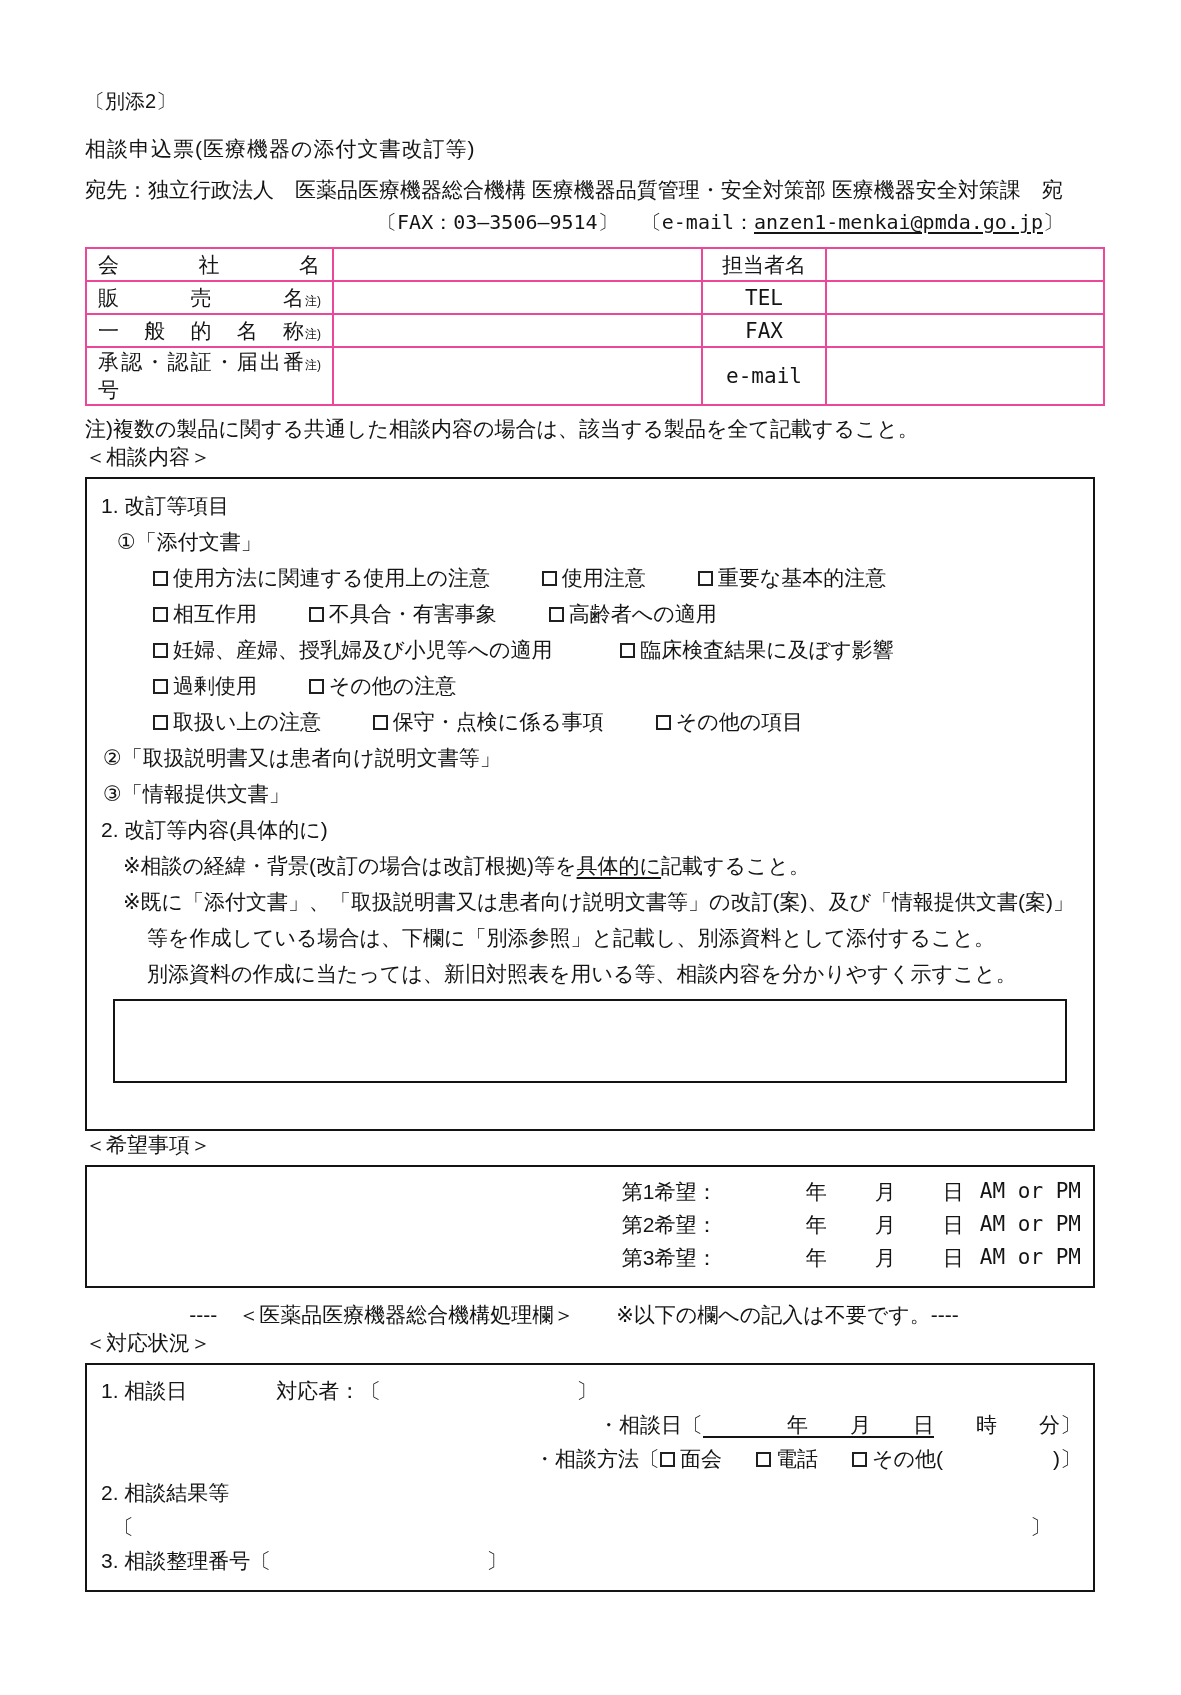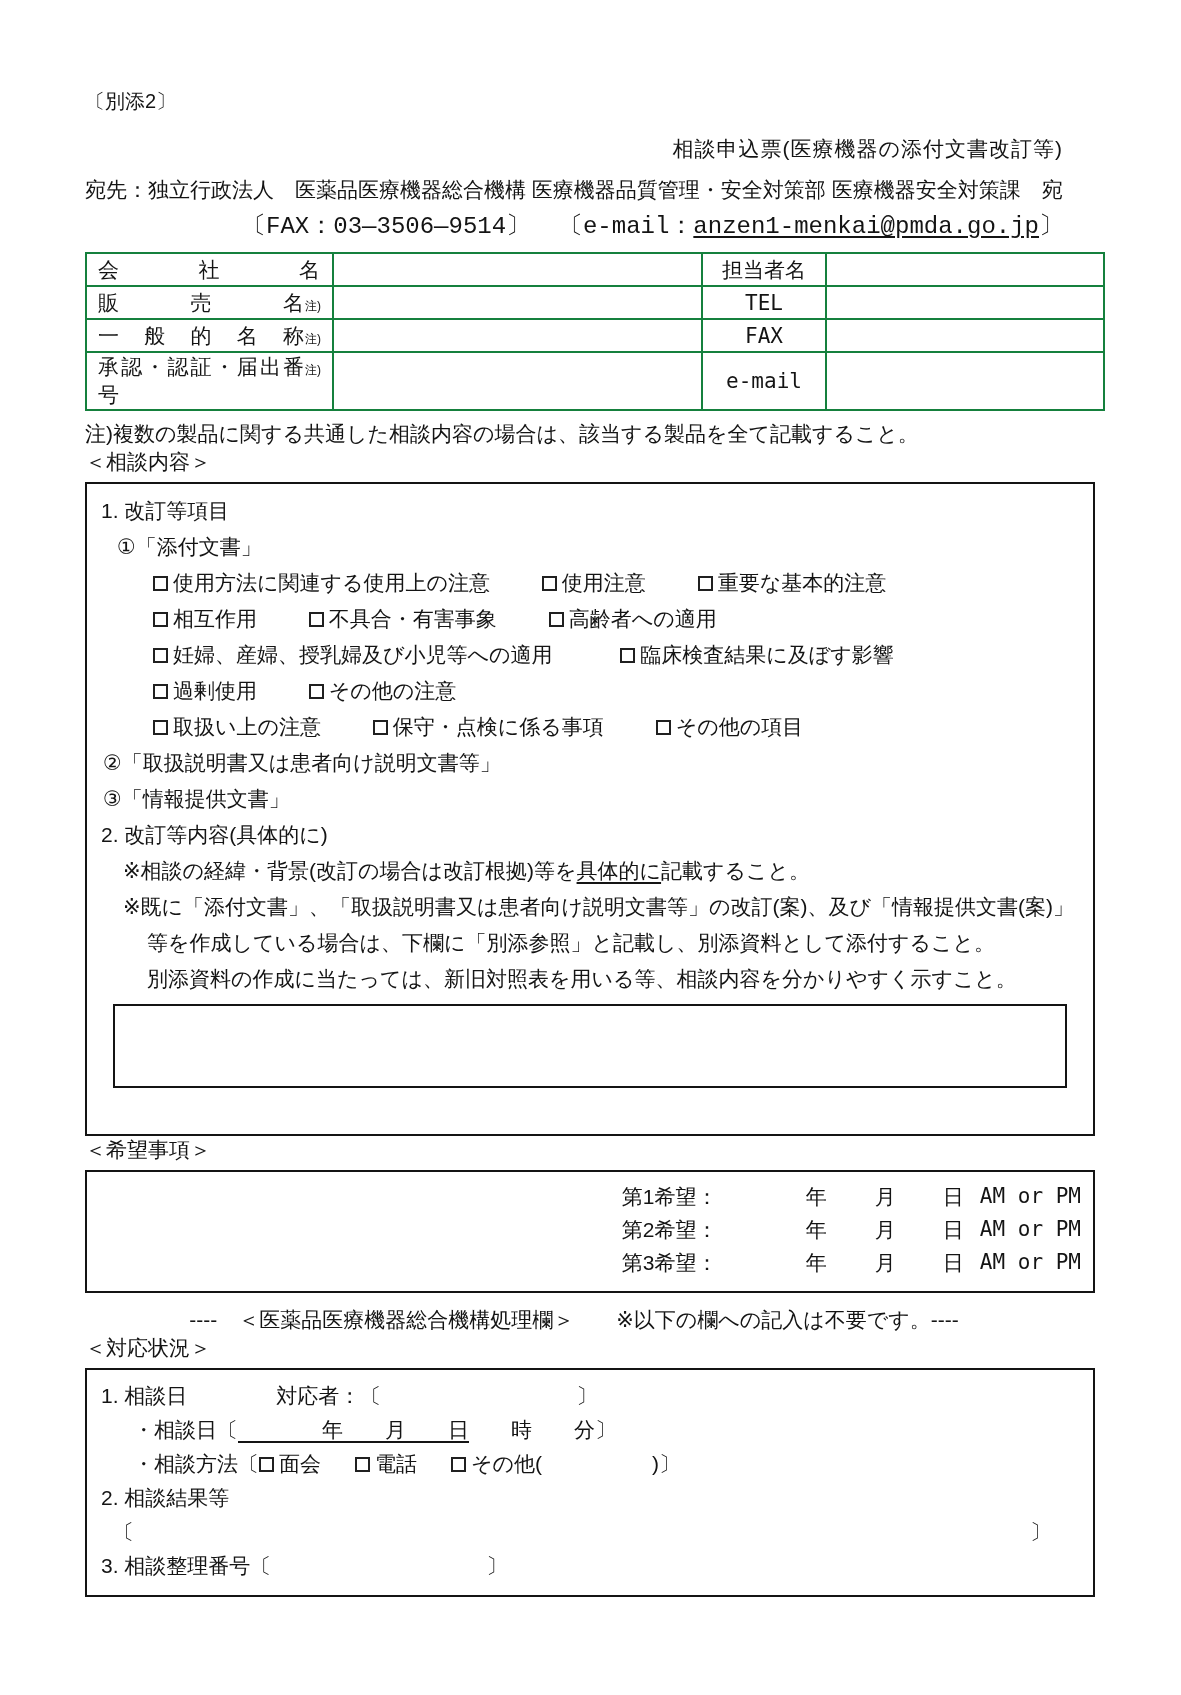--- a/index.html
+++ b/index.html
@@ -4,27 +4,27 @@
 <style>
   html,body { margin:0; padding:0; }
   body {
     width:1181px; height:1695px; background:#ffffff; color:#141414;
     font-family:"Liberation Sans","DejaVu Sans",sans-serif;
     font-size:21px; overflow:hidden;
   }
   .page { box-sizing:border-box; width:1149px; height:1695px; padding:88px 86px 12px 85px; position:relative; }
   .mono { font-family:"DejaVu Sans Mono",monospace; }
   .attachment { font-size:20px; }
-  .doc-title { text-align:right; margin-top:20px; letter-spacing:1px; }
+  .doc-title { text-align:left; margin-top:20px; letter-spacing:1px; }
   .addressee { margin-top:13px; white-space:nowrap; }
-  .contact-line { margin-top:5px; text-align:right; font-size:24px; white-space:nowrap;font-family:Liberation Mono, monospace; }
+  .contact-line { margin-top:5px; text-align:right; font-size:20px; white-space:nowrap; }
   .contact-line .email { text-decoration:underline; text-underline-offset:3px; }
 
   table.info-table { border-collapse:collapse; width:1010px; margin-top:11px; table-layout:fixed; }
-  table.info-table td { border:2px solid #15803d; height:31px; padding:0 11px; font-size:21px; overflow:hidden; }
+  table.info-table td { border:2px solid #ec4899; height:31px; padding:0 11px; font-size:21px; overflow:hidden; }
   td.c1 { width:223px; }
   td.c2 { width:345px; }
   td.c3 { width:100px; text-align:center; padding:0 4px; }
   td.c4 { width:254px; }
   .lblwrap { display:flex; align-items:baseline; }
   .jlbl { flex:1; text-align:justify; text-align-last:justify; }
   .lblwrap sup { font-size:12px; margin-left:1px; }
 
   .tbl-note { margin-top:9px; }
   .sec-heading { }
@@ -53,21 +53,21 @@
   .wcol-y { width:69px; }
   .wcol-m { width:68px; }
   .wcol-d { width:37px; }
 
   .processing-line { margin-top:13px; text-align:center; white-space:nowrap; }
 
   .status-box { padding:9px 12px 12px 14px; }
   .sl { line-height:34px; white-space:nowrap; }
   .sp { display:inline-block; }
   .w89 { width:89px; } .w195 { width:195px; } .w110 { width:110px; } .w215 { width:215px; }
-  .ind-s { margin-left:32px; }
+  .ind-s { margin-left:32px;text-align:right; }
   .m-item { margin-right:34px; }
   .bracket-row { display:flex; justify-content:space-between; width:938px; margin-left:12px; line-height:34px; }
 </style>
 </head>
 <body>
 
 <div class="page">
 
   <div class="attachment">〔別添2〕</div>
 

